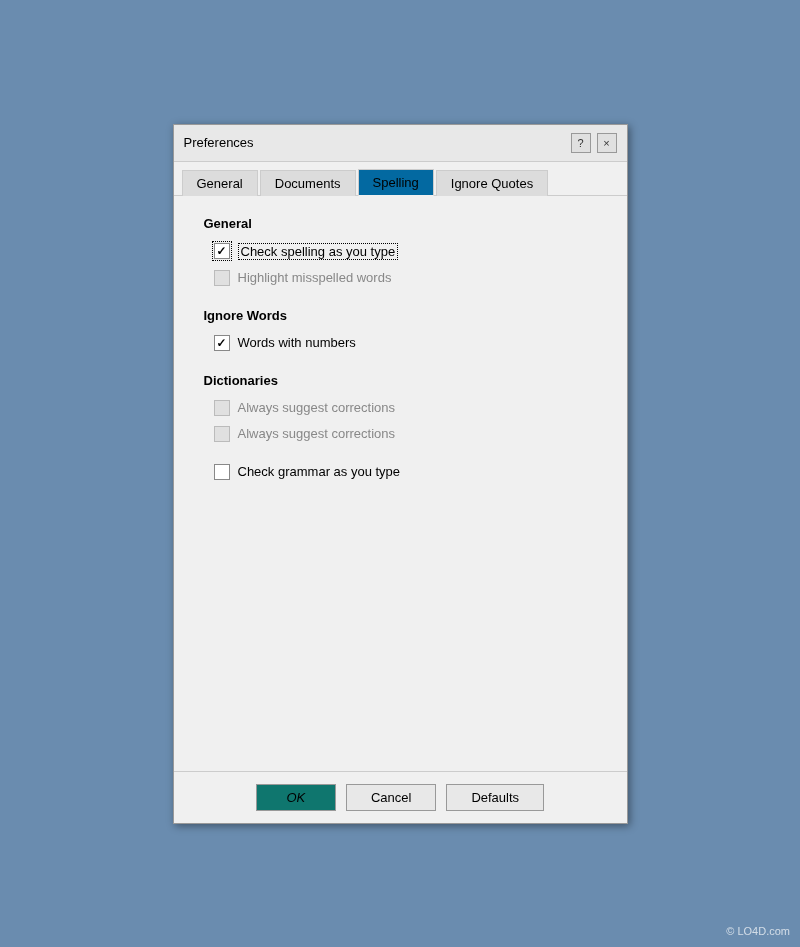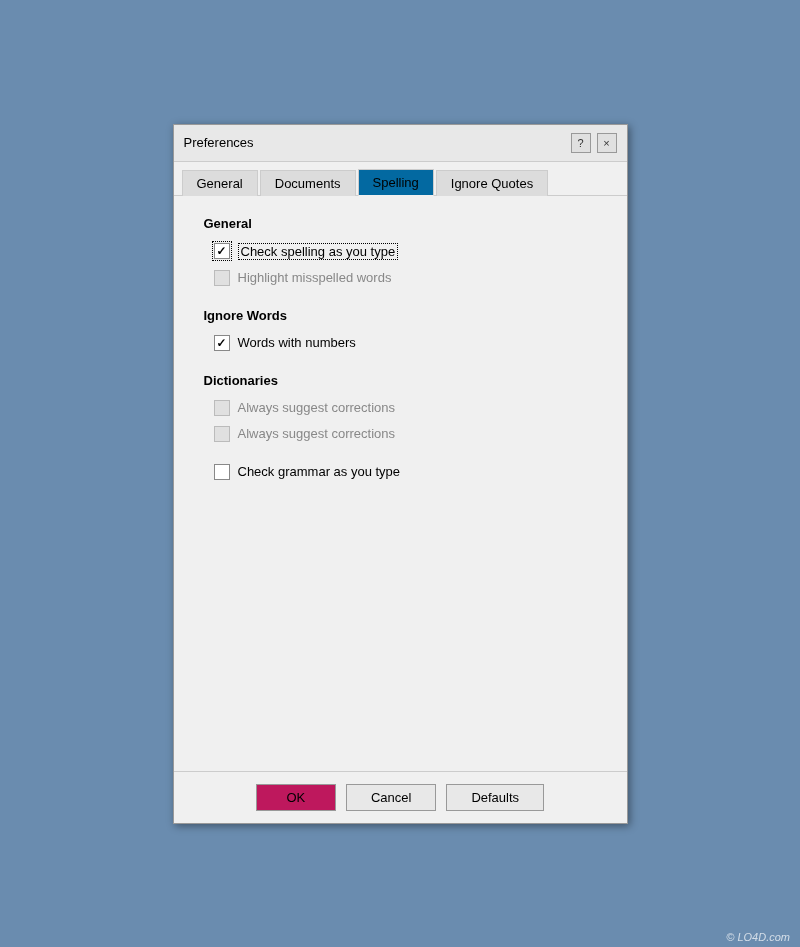--- a/index.html
+++ b/index.html
@@ -187,30 +187,30 @@
       padding: 5px 24px;
       background: #e8e8e8;
       border: 1px solid #999;
       cursor: pointer;
       font-size: 13px;
       color: #000;
       min-width: 80px;
     }
 
     .footer-btn.primary {
-      background: #be185d;
+      background: #0f766e;
+      font-style: italic;
     }
 
     .watermark {
       position: fixed;
-      bottom: 4px;
+      bottom: 10px;
       right: 10px;
       font-size: 11px;
       color: rgba(255,255,255,0.7);
-      font-style: italic;
     }
   </style>
 </head>
 <body>
 
 <div class="dialog-window">
 
   <div class="title-bar">
     <div class="title-bar-left">
       <span class="title-text">Preferences</span>

